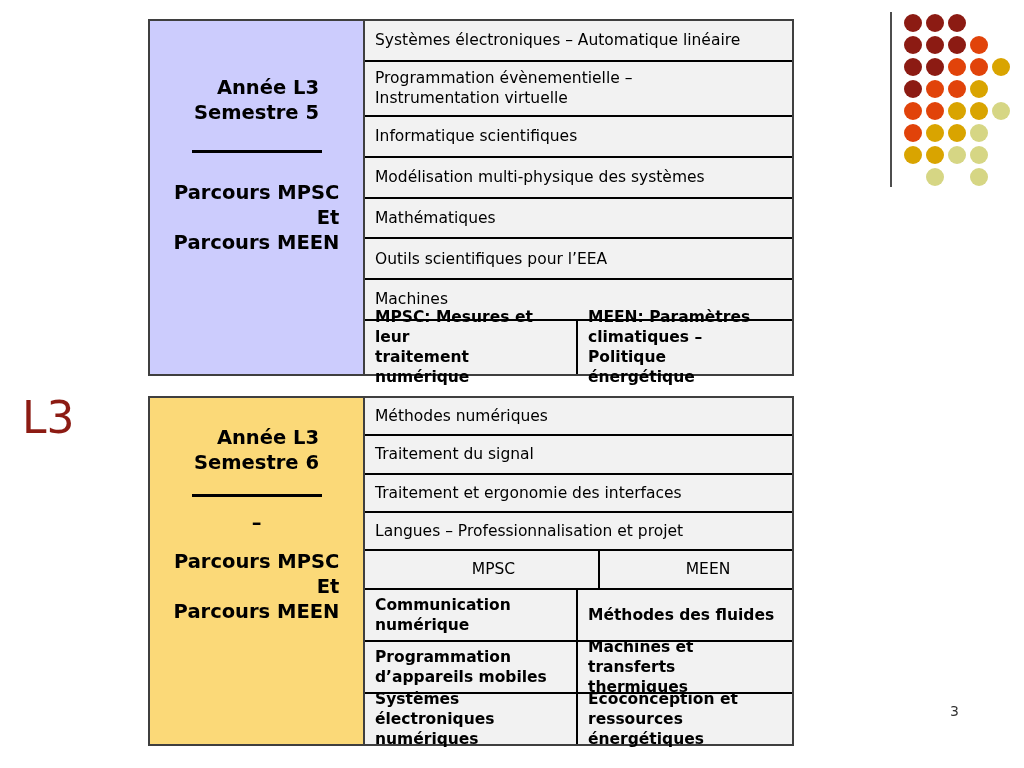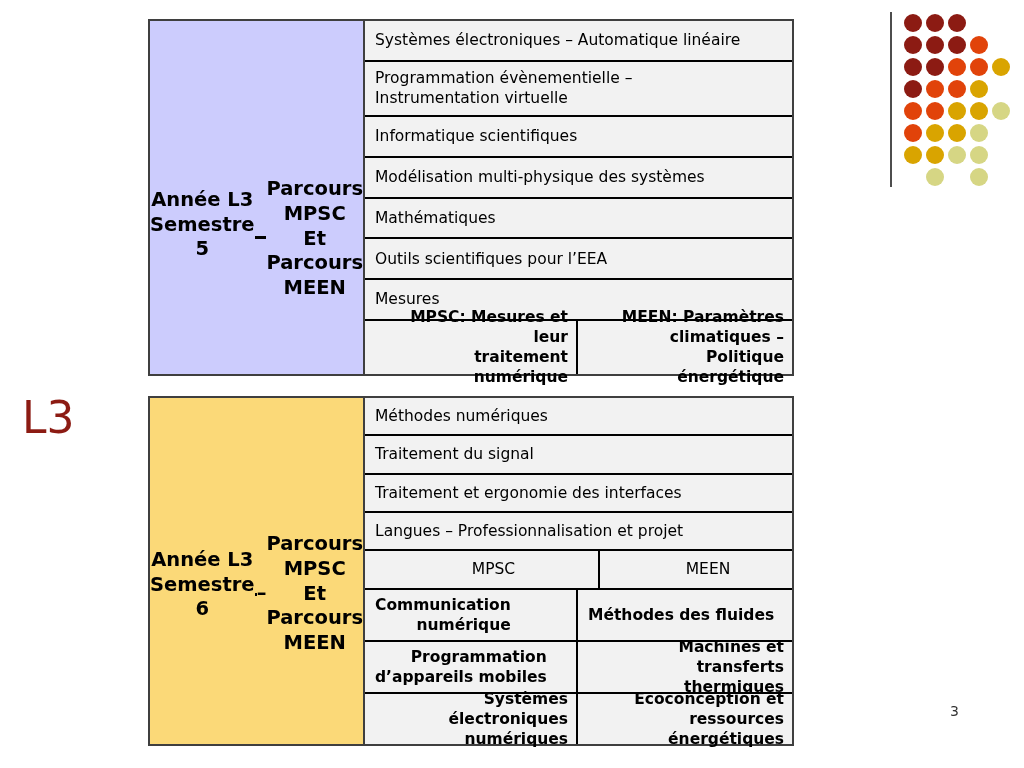--- a/index.html
+++ b/index.html
@@ -90,26 +90,26 @@
     width: 646px;
     height: 350px;
   }
 
   .side-cell {
     width: 215px;
     flex: 0 0 215px;
     box-sizing: border-box;
     border-right: 2px solid #3f3f3f;
     display: flex;
-    flex-direction: row;
+    flex-direction: column;
     align-items: center;
     font-weight: bold;
     font-size: 19.5px;
     line-height: 1.28;
-    text-align: center;
+    text-align: right;
   }
   #side-cell-s5 { background: #ccccfd; padding-top: 55px; }
   #side-cell-s6 { background: #fbd978; padding-top: 28px; }
 
   .side-title { white-space: pre-line; }
   .side-divider {
     width: 130px;
     height: 3px;
     background: #000000;
     margin: 24px 0 0 0;
@@ -146,21 +146,20 @@
     line-height: 1.3;
     flex: 1 1 0;
     min-height: 0;
   }
   .row:last-child { border-bottom: none; }
   .row.tall { flex: 1.38 1 0; }
   .row .row-text { white-space: pre-line; }
 
   .row.split {
     padding: 0;
-    text-align: right;
   }
   .row.split > .split-cell {
     box-sizing: border-box;
     display: flex;
     align-items: center;
     padding: 0 8px 0 10px;
     height: 100%;
     font-size: 15.5px;
     line-height: 1.3;
   }
@@ -242,21 +241,21 @@
     <div class="row">
       <span class="row-text">Modélisation multi-physique des systèmes</span>
     </div>
     <div class="row">
       <span class="row-text">Mathématiques</span>
     </div>
     <div class="row">
       <span class="row-text">Outils scientifiques pour l’EEA</span>
     </div>
     <div class="row">
-      <span class="row-text">Mesures</span>
+      <span class="row-text">Machines</span>
     </div>
     <div class="row split tall bold-row">
       <div class="split-cell split-left">
         <span class="row-text">MPSC: Mesures et leur
 traitement numérique</span>
       </div>
       <div class="split-cell split-right">
         <span class="row-text">MEEN: Paramètres
 climatiques – Politique
 énergétique</span>

